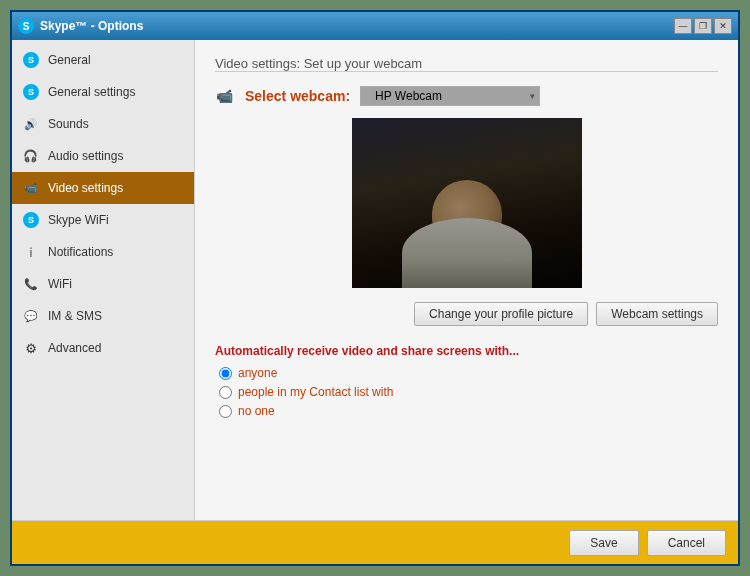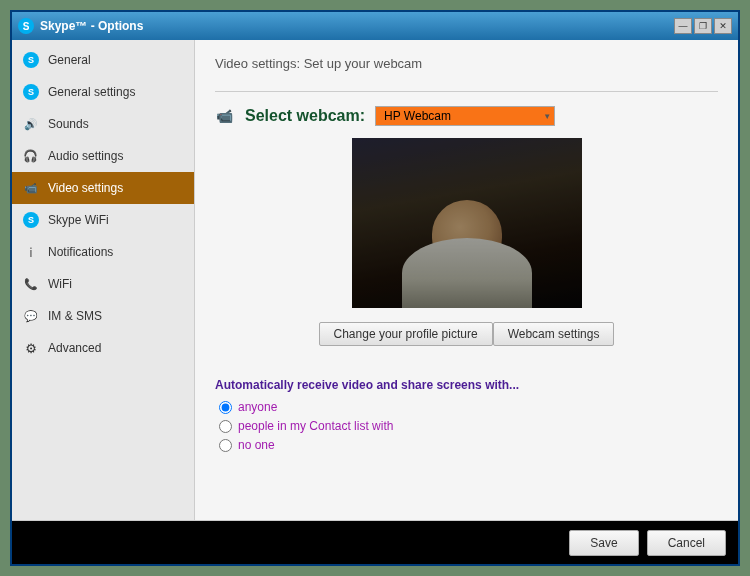--- a/index.html
+++ b/index.html
@@ -139,21 +139,21 @@
       background: #f5f5f5;
       overflow-y: auto;
     }
 
     .page-title {
       font-size: 13px;
       font-weight: bold;
       color: #333;
       margin-bottom: 14px;
       border-bottom: 1px solid #ccc;
-      padding-bottom: 20px;
+      padding-bottom: 0;
     }
 
     .page-title span {
       font-weight: normal;
       color: #555;
     }
 
     .webcam-row {
       display: flex;
       align-items: center;
@@ -165,30 +165,30 @@
       width: 20px;
       height: 20px;
       display: flex;
       align-items: center;
       justify-content: center;
       font-size: 14px;
     }
 
     .webcam-label {
       font-weight: bold;
-      font-size: 16px;
-      color: #14532d;
+      font-size: 14px;
+      color: #c2410c;
     }
 
     .webcam-select {
       width: 180px;
-      padding: 2px 8px;
+      padding: 2px 14px;
       font-size: 12px;
       border: 1px solid #aaa;
-      background: #f97316;
+      background: #a3a3a3;
       appearance: none;
       -webkit-appearance: none;
       position: relative;
     }
 
     .select-wrapper {
       position: relative;
       display: inline-block;
     }
 
@@ -217,67 +217,68 @@
 
     .video-preview-inner {
       width: 100%;
       height: 100%;
       background: linear-gradient(160deg, #3a3a5a 0%, #1a1a2a 30%, #2a2010 60%, #0a0a0a 100%);
       position: relative;
     }
 
     .button-row {
       display: flex;
-      justify-content: center;
-      margin-bottom: 32px;
+      gap: 8px;
+      justify-content: flex-end;
+      margin-bottom: 18px;
     }
 
     .btn {
       padding: 4px 14px;
       font-size: 12px;
       background: linear-gradient(to bottom, #f8f8f8, #e0e0e0);
       border: 1px solid #aaa;
       border-radius: 2px;
       cursor: pointer;
       color: #333;
     }
 
     .auto-receive {
       margin-bottom: 10px;
     }
 
     .auto-receive-title {
       font-size: 12px;
       font-weight: bold;
-      color: #4c1d95;
+      color: #b91c1c;
       margin-bottom: 8px;
     }
 
     .radio-option {
       display: flex;
       align-items: center;
       gap: 6px;
       margin-bottom: 5px;
       padding-left: 4px;
     }
 
     .radio-option input[type="radio"] {
       margin: 0;
       cursor: pointer;
     }
 
     .radio-option label {
       font-size: 12px;
-      color: #a21caf;
+      color: #c2410c;
       cursor: pointer;
     }
 
     .footer {
       height: 44px;
-      background: #000000;
+      background: #eab308;
       border-top: 1px solid #ccc;
       display: flex;
       align-items: center;
       justify-content: flex-end;
       padding: 0 12px;
       gap: 8px;
       flex-shrink: 0;
     }
 
     .footer-btn {

